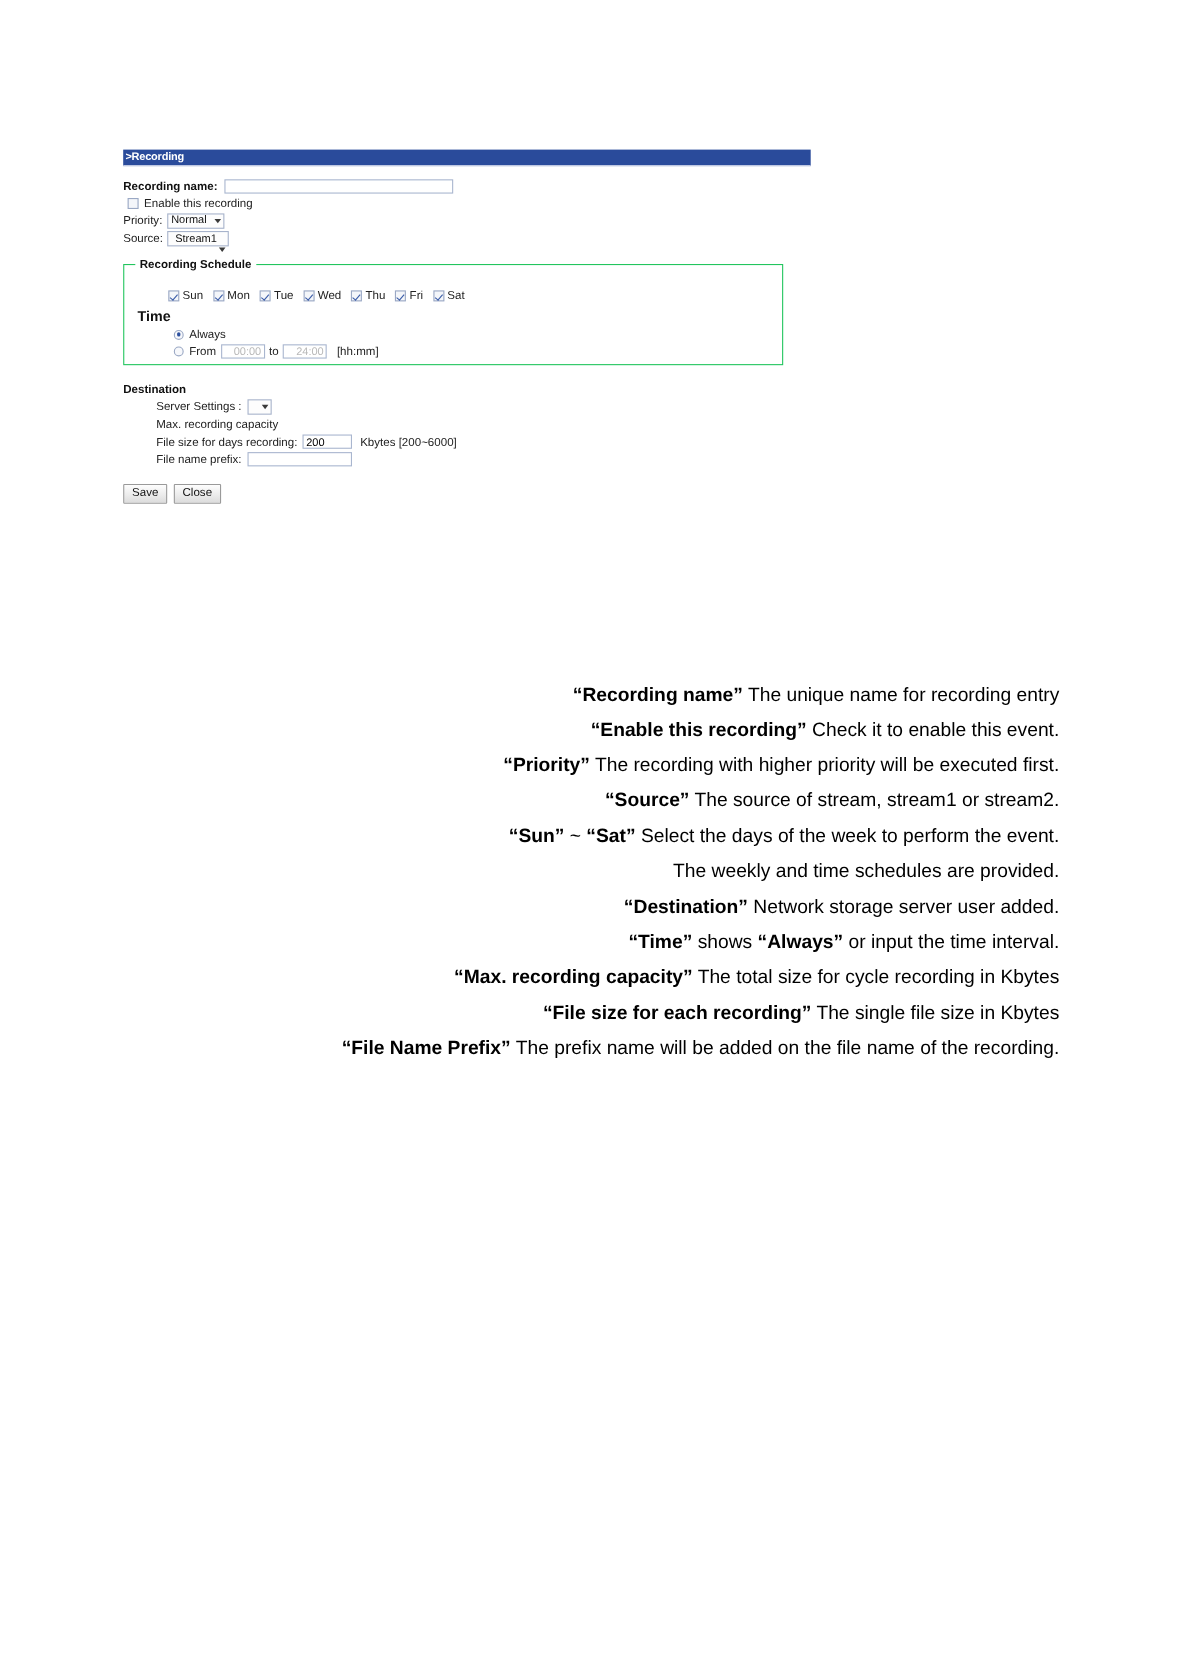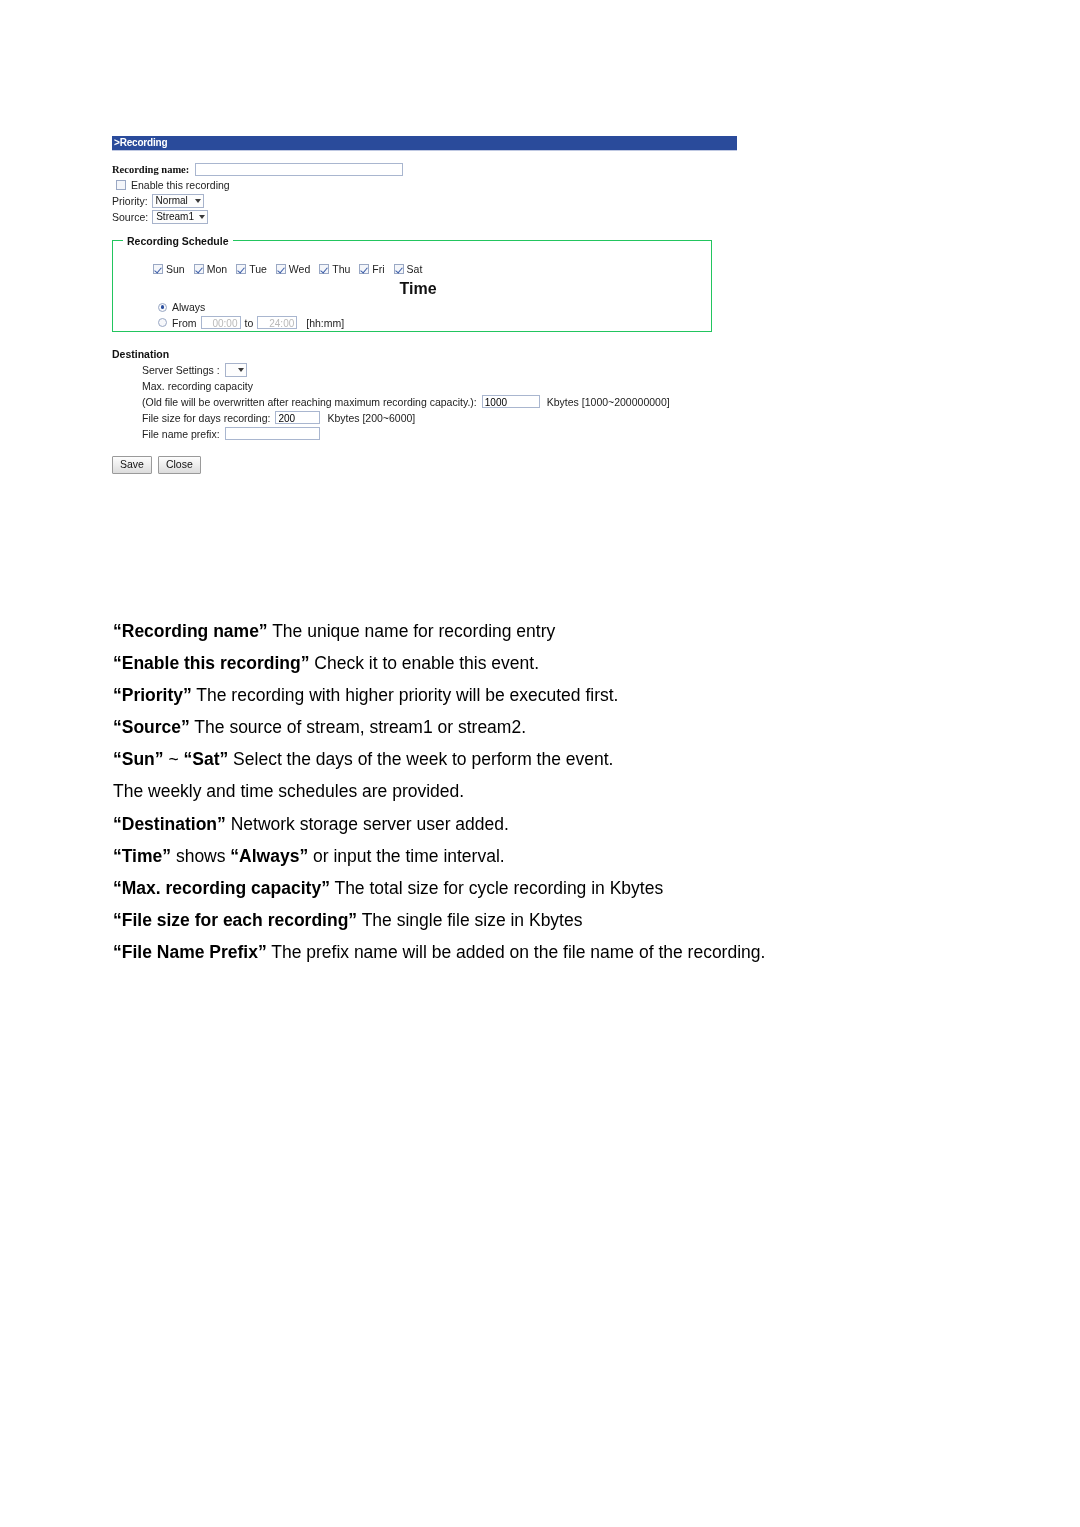--- a/index.html
+++ b/index.html
@@ -54,21 +54,20 @@
     display: flex;
     align-items: center;
     margin-bottom: 2px;
     white-space: nowrap;
   }
 
   .lbl-bold {
     font-weight: bold;
     font-size: 10.5px;
     color: #111111;
-    font-family: Liberation Serif, serif;
   }
   .lbl {
     font-size: 10.5px;
     color: #222222;
   }
 
   
   .tinput {
     border: 1px solid #a9b6cf;
     background: #ffffff;
@@ -148,21 +147,21 @@
   }
   .sel .sel-val { margin-right: 5px; }
   .sel .arrow {
     width: 0; height: 0;
     border-left: 3px solid transparent;
     border-right: 3px solid transparent;
     border-top: 4px solid #3a3a3a;
     margin-left: auto;
   }
   #priority-select { min-width: 52px; margin-left: 4px; }
-  #source-select   { min-width: 56px; margin-left: 4px; }
+  #source-select   { min-width: 56px; margin-left: 4px; flex-direction: column; }
   #server-settings-select { width: 22px; margin-left: 5px; }
 
   
   .fieldset {
     position: relative;
     border: 1px solid #22c55e;
     margin-top: 16px;
     width: 600px;
     height: 92px;
     box-sizing: border-box;
@@ -177,21 +176,21 @@
     font-size: 10.5px;
     font-weight: bold;
     color: #111;
   }
   .fs-inner { padding: 22px 0 0 12px; }
 
   .days { display: flex; align-items: center; gap: 0px; padding-left: 28px; }
   .day-item { display: flex; align-items: center; margin-right: 9px; }
   .day-item .day-label { margin-left: 3px; font-size: 10.5px; color: #222; }
 
-  .time-head { font-weight: bold; font-size: 16px; margin-top: 5px; color: #111; text-align: center; }
+  .time-head { font-weight: bold; font-size: 13px; margin-top: 5px; color: #111; }
 
   .time-opt { display: flex; align-items: center; margin-left: 33px; margin-top: 3px; }
   .time-opt .opt-label { margin-left: 5px; font-size: 10.5px; color: #222; }
   .time-opt .tinput { width: 40px; margin: 0 4px; text-align: right; }
   .hhmm { margin-left: 5px; font-size: 10.5px; color: #222; }
 
   
   .dest-title { font-weight: bold; font-size: 10.5px; margin-top: 16px; color: #111; }
   .dest-body { margin-left: 30px; margin-top: 3px; }
   .dest-body .row { margin-bottom: 3px; }
@@ -220,20 +219,21 @@
     top: 623px;
     width: 850px;
     font-size: 17.5px;
     color: #000000;
     font-family: "Liberation Sans", sans-serif;
   }
   #explanations p {
     margin: 0 0 14.6px 0;
     line-height: 1.0;
     white-space: nowrap;
+    text-align: right;
   }
   #explanations b { font-weight: bold; }
 </style>
 </head>
 <body>
 
 <div id="ui-capture">
 
   <div class="title-bar">
     <span class="title-text">&gt;Recording</span>
@@ -330,25 +330,20 @@
         <span class="sel" id="server-settings-select">
           <span class="sel-val"></span>
           <span class="arrow"></span>
         </span>
       </div>
 
       <div class="row">
         <span class="lbl">Max. recording capacity</span>
       </div>
 
-      <div class="row">
-        <span class="lbl">(Old file will be overwritten after reaching maximum recording capacity.):</span>
-        <span class="tinput" id="capacity-input">1000</span>
-        <span class="unit">Kbytes [1000~200000000]</span>
-      </div>
 
       <div class="row">
         <span class="lbl">File size for days recording:</span>
         <span class="tinput" id="filesize-input">200</span>
         <span class="unit">Kbytes [200~6000]</span>
       </div>
 
       <div class="row">
         <span class="lbl">File name prefix:</span>
         <span class="tinput" id="prefix-input"></span>

